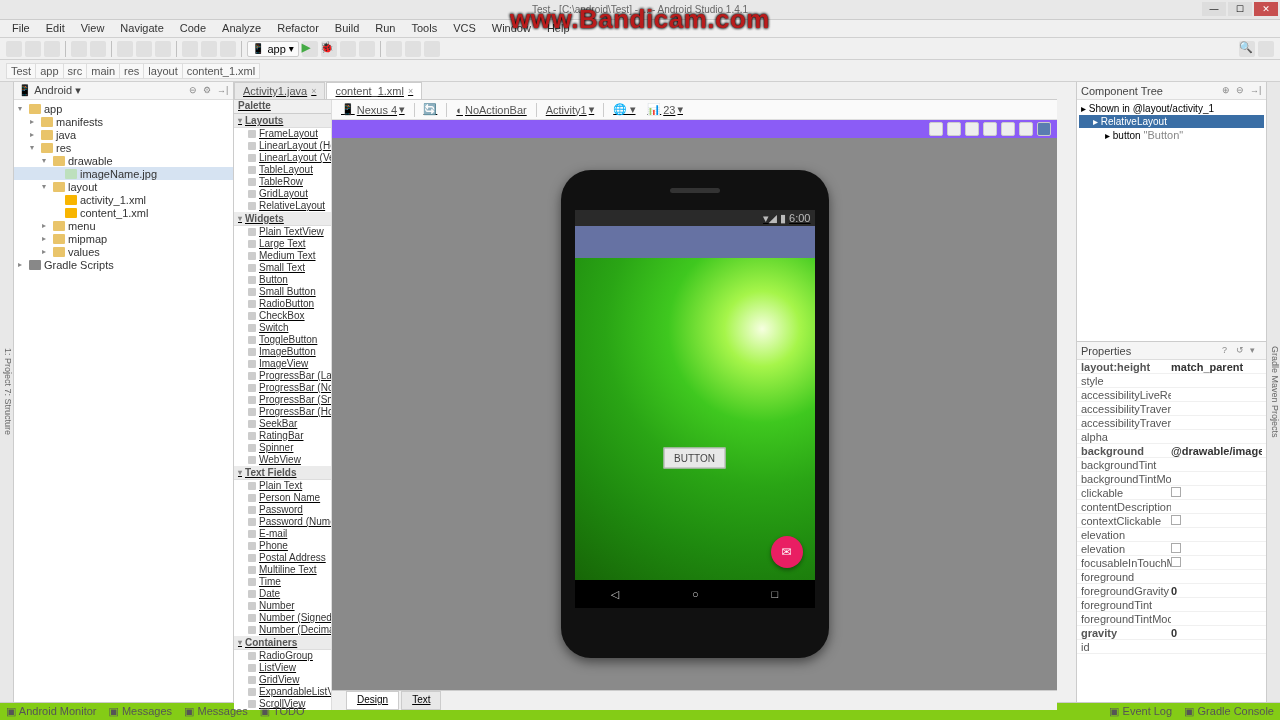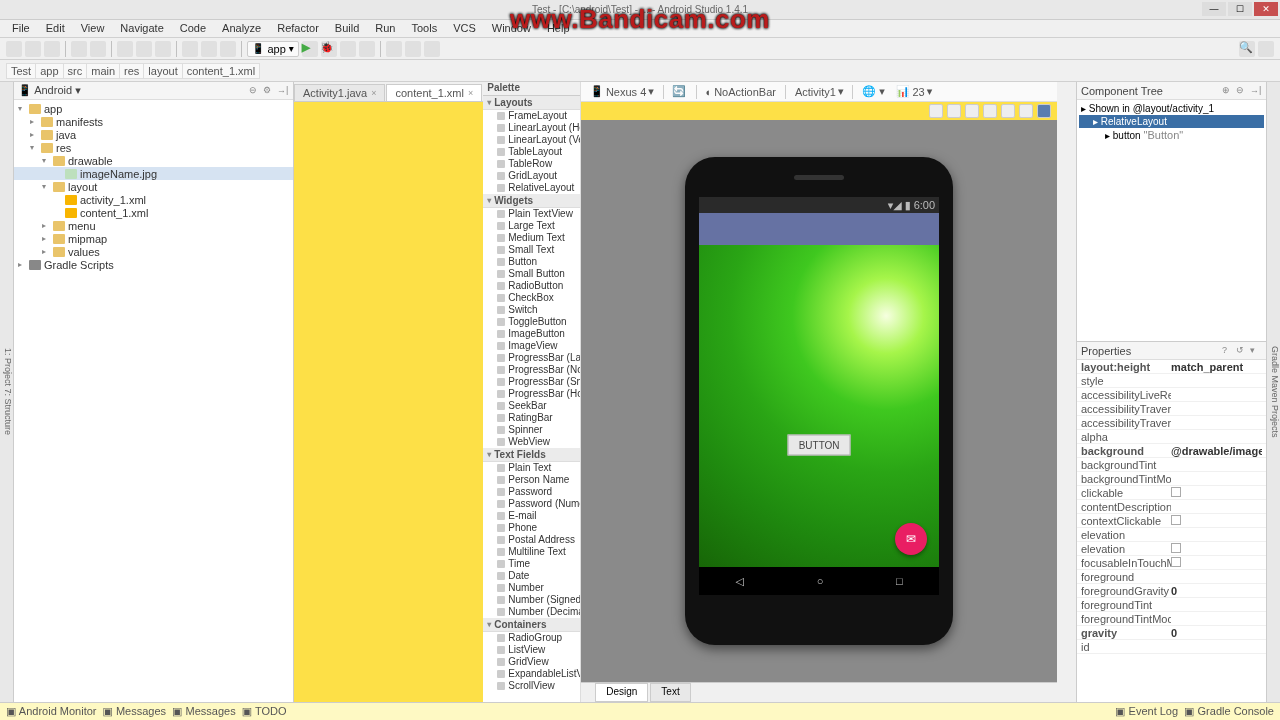--- a/index.html
+++ b/index.html
@@ -14,34 +14,34 @@
 .menubar span { padding: 2px 8px; color: #333; cursor: default; }
 .toolbar, .toolbar2 { height: 22px; background: #f0f0f0; border-bottom: 1px solid #d0d0d0; display: flex; align-items: center; padding: 0 6px; gap: 3px; }
 .toolbar .tbtn, .toolbar2 .tbtn { width: 16px; height: 16px; background: #e0e0e0; border-radius: 2px; display: inline-block; }
 .toolbar .sep, .toolbar2 .sep { width: 1px; height: 16px; background: #c0c0c0; margin: 0 2px; }
 .toolbar .run-sel { display: inline-flex; align-items: center; padding: 1px 4px; background: #fafafa; border: 1px solid #ccc; border-radius: 2px; font-size: 10px; gap: 3px; }
 .toolbar .play { color: #4a4; font-weight: bold; }
 .toolbar .search-right { margin-left: auto; }
 .main { display: flex; height: 620px; }
 .sidebar-left { width: 14px; background: #e8e8e8; border-right: 1px solid #ccc; writing-mode: vertical-rl; text-align: center; font-size: 9px; color: #666; }
 .sidebar-right { width: 14px; background: #e8e8e8; border-left: 1px solid #ccc; writing-mode: vertical-rl; text-align: center; font-size: 9px; color: #666; }
-.project-panel { width: 280px; background: #fff; border-right: 1px solid #ccc; display: flex; flex-direction: column; }
+.project-panel { width: 220px; background: #fff; border-right: 1px solid #ccc; display: flex; flex-direction: column; }
 .panel-header { height: 18px; background: #f5f5f5; border-bottom: 1px solid #ddd; display: flex; align-items: center; padding: 0 4px; font-size: 10px; color: #444; }
 .panel-header .spacer { flex: 1; }
 .panel-header .hbtn { width: 12px; height: 12px; margin-left: 2px; color: #888; font-size: 9px; }
 .tree { padding: 2px 0; overflow: hidden; flex: 1; }
 .tree-item { display: flex; align-items: center; height: 13px; padding: 0 4px; color: #333; font-size: 10px; white-space: nowrap; gap: 3px; }
 .tree-item .tw { width: 8px; color: #888; font-size: 8px; }
 .tree-item.sel { background: #d6e3f2; }
 .ticon { width: 12px; height: 10px; display: inline-block; }
 .folder { background: #e9c46a; border-radius: 1px; }
 .file { background: #bde0bd; border-radius: 1px; }
 .xml { background: #f8b500; border-radius: 1px; }
 .pkg { background: #888; border-radius: 1px; }
-.center { flex: 1; display: flex; background: #fde047; }
+.center { flex: 1; display: flex; flex-direction: column; background: #8b5cf6; text-decoration: underline; }
 .editor-tabs { height: 20px; background: #f0f0f0; border-bottom: 1px solid #ccc; display: flex; align-items: flex-end; }
 .etab { padding: 2px 8px; background: #e8e8e8; border: 1px solid #ccc; border-bottom: none; margin-right: 1px; font-size: 10px; color: #555; display: flex; align-items: center; gap: 4px; }
 .etab.active { background: #fff; }
 .etab .close-x { color: #999; font-size: 9px; }
 .editor-body { flex: 1; display: flex; }
 .palette { width: 98px; background: #fff; border-right: 1px solid #ddd; overflow: hidden; }
 .pal-sec { background: #ebebeb; padding: 1px 4px; font-size: 10px; font-weight: bold; color: #555; border-bottom: 1px solid #ddd; display: flex; align-items: center; gap: 3px; }
 .pal-sec .tw { font-size: 8px; color: #888; }
 .pal-item { padding: 0 2px 0 14px; font-size: 10px; color: #333; height: 12px; line-height: 12px; white-space: nowrap; overflow: hidden; display: flex; align-items: center; gap: 3px; }
 .pal-item .pi { width: 8px; height: 8px; background: #ccc; border-radius: 1px; flex-shrink: 0; }
@@ -69,21 +69,21 @@
 .ct-body { padding: 2px; }
 .ct-item { font-size: 10px; padding: 1px 2px; display: flex; align-items: center; gap: 3px; }
 .ct-item .sub { color: #888; }
 .ct-item.sel { background: #3a6ea5; color: #fff; }
 .props { flex: 1; overflow: hidden; }
 .prop-row { display: flex; font-size: 10px; padding: 1px 4px; border-bottom: 1px solid #f0f0f0; height: 14px; align-items: center; }
 .prop-row .pk { width: 90px; color: #555; white-space: nowrap; overflow: hidden; }
 .prop-row .pv { flex: 1; color: #333; white-space: nowrap; overflow: hidden; font-weight: bold; }
 .prop-row.bold .pk { font-weight: bold; }
 .prop-row .chk { width: 10px; height: 10px; border: 1px solid #aaa; display: inline-block; }
-.footer-tabs { height: 18px; background: #fef9c3; border-top: 1px solid #ccc; display: flex; align-items: center; padding: 0 6px; gap: 6px; font-size: 10px; color: #555; }
+.footer-tabs { height: 18px; background: #84cc16; border-top: 1px solid #ccc; display: flex; align-items: center; padding: 0 6px; gap: 12px; font-size: 10px; color: #555; }
 .footer-tabs .spacer { flex: 1; }
 .breadcrumb { display: flex; align-items: center; gap: 0; font-size: 10px; }
 .breadcrumb span { padding: 1px 4px; background: #f8f8f8; border: 1px solid #ddd; border-right: none; color: #555; display: inline-flex; align-items: center; gap: 3px; }
 .breadcrumb span:last-child { border-right: 1px solid #ddd; }
 .pal-header { height: 14px; background: #f0f0f0; border-bottom: 1px solid #ccc; font-size: 10px; padding: 0 4px; font-weight: bold; color: #555; }
 </style>
 </head>
 <body>
 
 <div class="titlebar">

